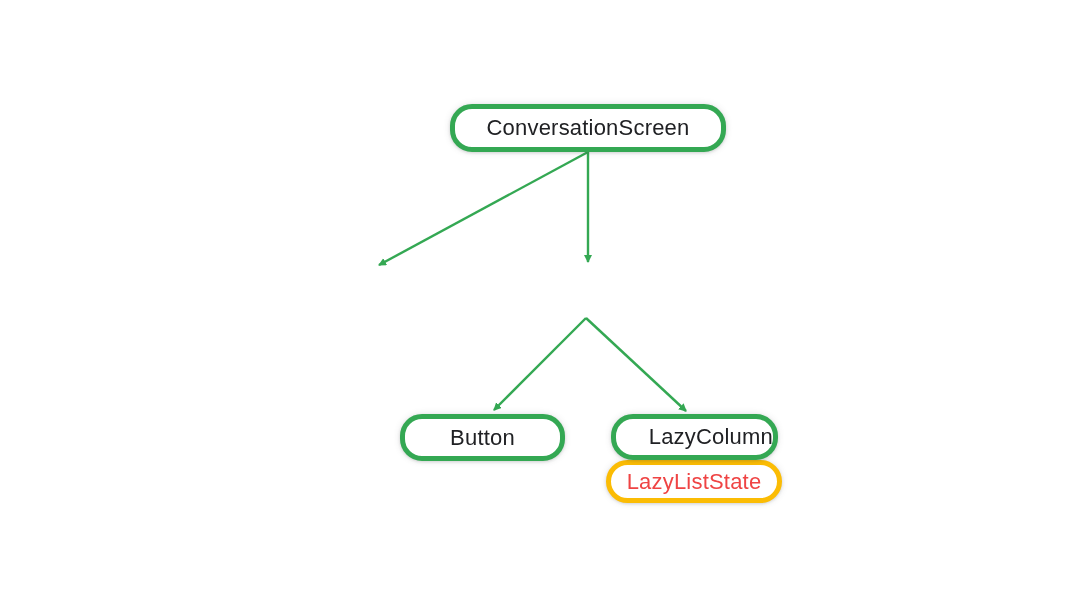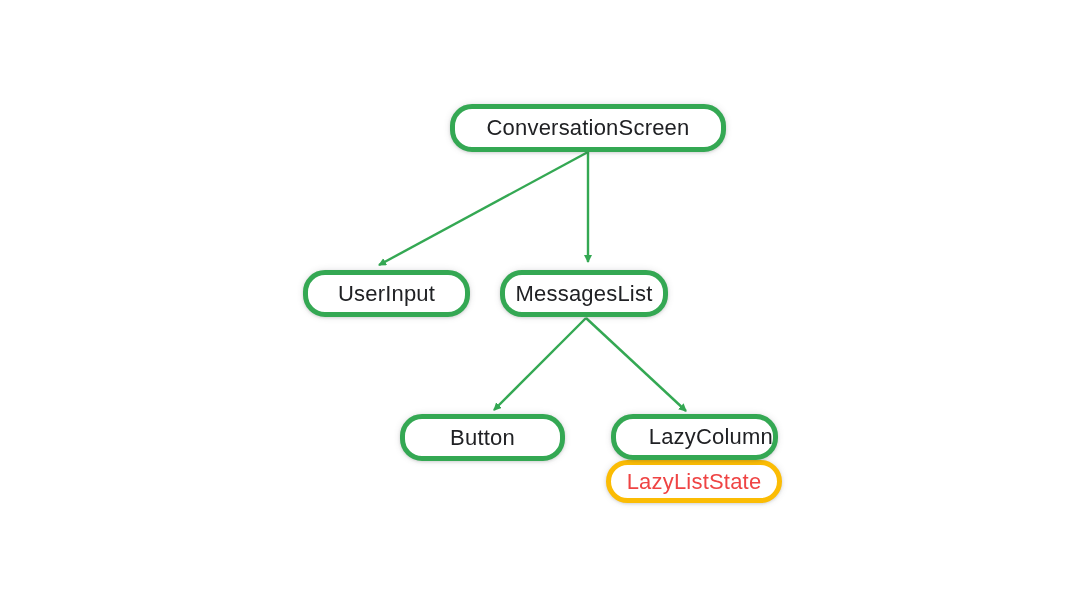--- a/index.html
+++ b/index.html
@@ -64,27 +64,21 @@
     <line x1="588" y1="152" x2="379" y2="265" stroke="#34A853" stroke-width="2.4" marker-end="url(#arrowhead)"></line>
     <line x1="588" y1="152" x2="588" y2="262" stroke="#34A853" stroke-width="2.4" marker-end="url(#arrowhead)"></line>
     <line x1="586" y1="318" x2="494" y2="410" stroke="#34A853" stroke-width="2.4" marker-end="url(#arrowhead)"></line>
     <line x1="586" y1="318" x2="686" y2="411" stroke="#34A853" stroke-width="2.4" marker-end="url(#arrowhead)"></line>
   </svg>
 
   <div class="node composable" id="node-conversation-screen">
     <span class="label">ConversationScreen</span>
   </div>
 
-  <div class="node composable" id="node-user-input">
-    <span class="label">UserInput</span>
-  </div>
 
-  <div class="node composable" id="node-messages-list">
-    <span class="label">MessagesList</span>
-  </div>
 
   <div class="node composable" id="node-button">
     <span class="label">Button</span>
   </div>
 
   <div class="node composable" id="node-lazy-column">
     <span class="label">LazyColumn</span>
   </div>
 
   <div class="node state" id="node-lazy-list-state">

